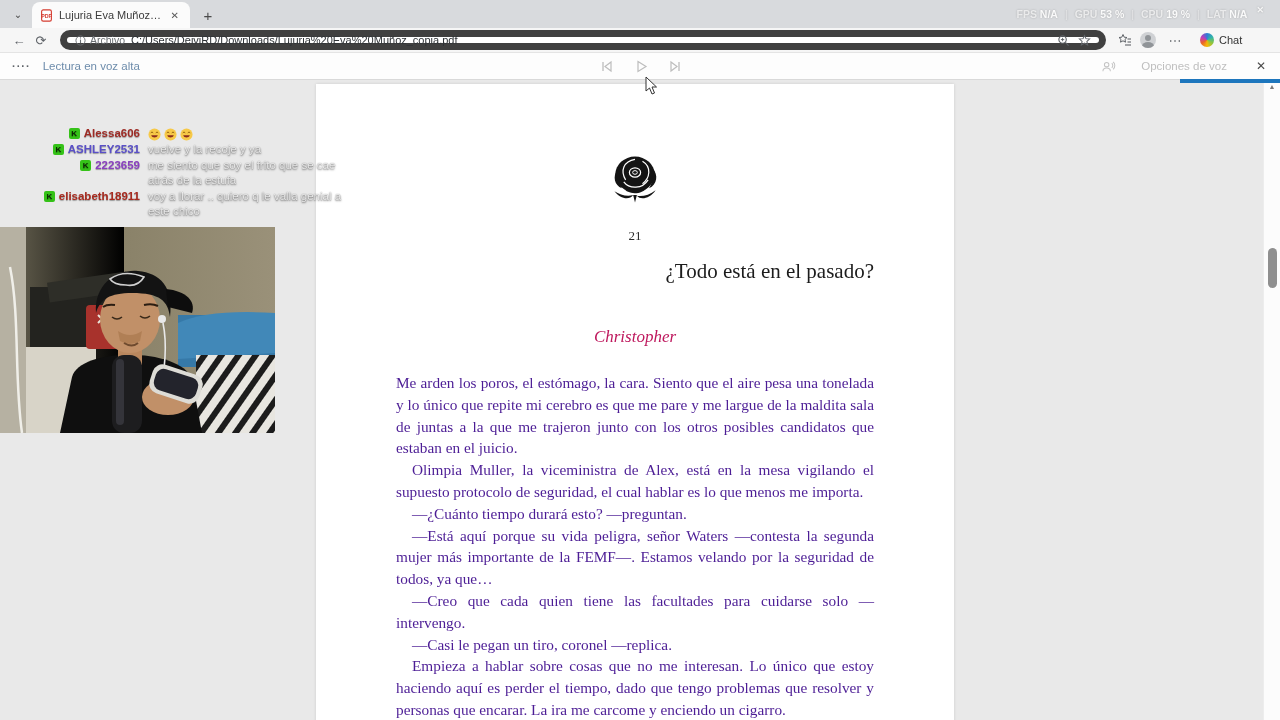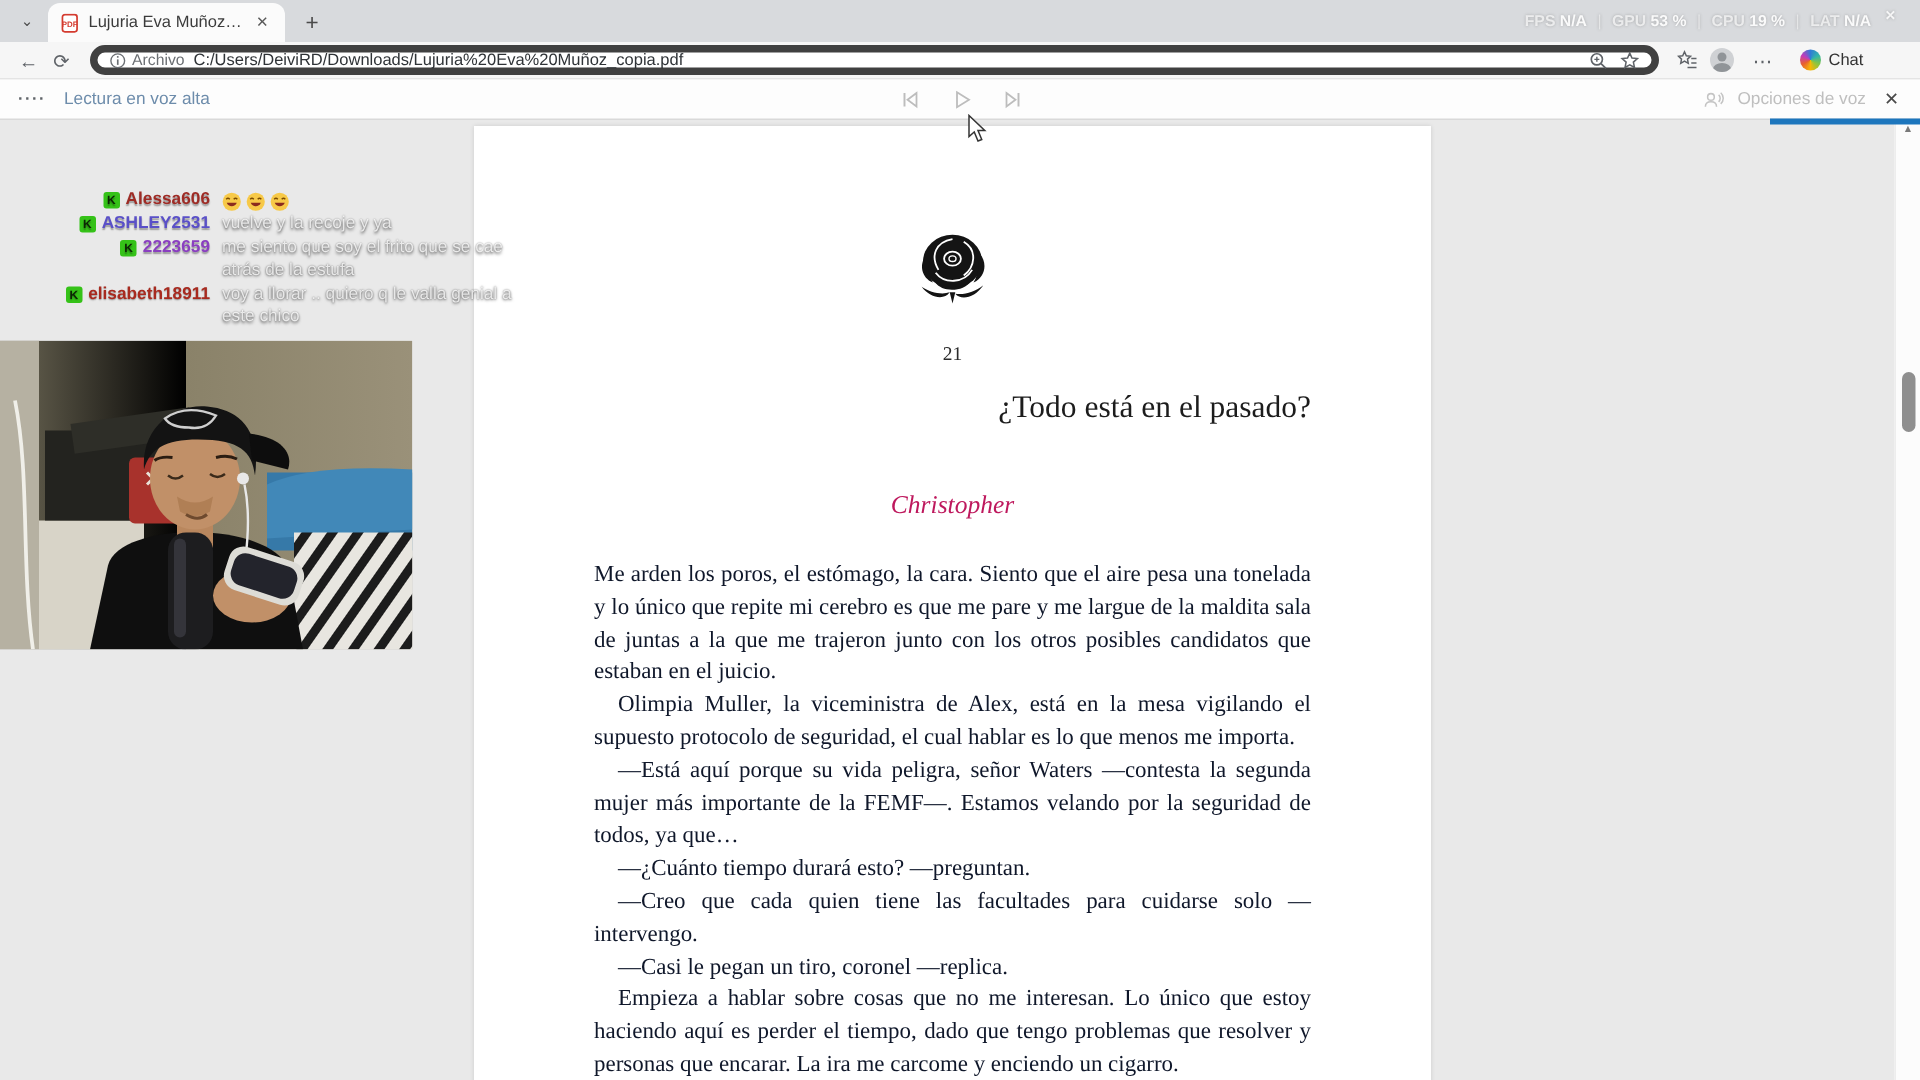--- a/index.html
+++ b/index.html
@@ -17,52 +17,52 @@
 
   
   .stats { position:absolute; top:8px; right:16px; display:flex; align-items:center; gap:7px; font-size:10.5px; font-weight:bold; color:rgba(255,255,255,0.92); text-shadow:0 0 2px rgba(90,90,90,0.4); z-index:60; }
   .stats .lbl { color:rgba(255,255,255,0.70); }
   .stats .sep { color:rgba(255,255,255,0.55); font-weight:normal; }
   .stats .overlay-close { color:rgba(255,255,255,0.85); font-size:9px; margin-left:2px; transform:translateY(-4px); }
 
   
   .toolbar { height:25px; background:#f6f6f6; display:flex; align-items:center; padding:0 8px; border-bottom:1px solid #e4e4e4; }
   .nav-ic { width:22px; height:20px; display:flex; align-items:center; justify-content:center; color:#5f6368; font-size:13px; }
-  .omnibox { flex:1; height:20px; margin:12px 8px; background:#ffffff; border:5px solid #404040; border-radius:10px; display:flex; align-items:center; padding:0 8px; gap:6px; max-width:1046px; }
+  .omnibox { flex:1; height:20px; margin:12px 8px; background:#ffffff; border:7px solid #404040; border-radius:10px; display:flex; align-items:center; padding:0 8px; gap:6px; max-width:1046px; }
   .omni-info { color:#6b6f73; font-size:10px; display:flex; align-items:center; gap:4px; }
   .omni-prefix { font-size:10.5px; color:#6b6f73; }
   .omni-url { flex:1; font-size:11px; color:#2f3337; white-space:nowrap; overflow:hidden; }
   .omni-right { display:flex; gap:8px; align-items:center; }
   .tool-right { display:flex; align-items:center; gap:8px; margin-left:4px; }
   .avatar { width:16px; height:16px; border-radius:50%; background:#cfd1d4; position:relative; overflow:hidden; }
   .avatar:before { content:""; position:absolute; top:3px; left:5px; width:6px; height:6px; border-radius:50%; background:#909498; }
   .avatar:after { content:""; position:absolute; top:10px; left:2px; width:12px; height:8px; border-radius:50%; background:#909498; }
   .copilot-btn { display:flex; align-items:center; gap:5px; font-size:11px; color:#333; padding:2px 6px; }
   .copilot-logo { width:14px; height:14px; border-radius:50%; background:conic-gradient(#2f7cd6,#31b5a9,#8bc53f,#f6b704,#e8612c,#c23bbb,#2f7cd6); }
 
   
   .readaloud { position:relative; height:27px; background:#fdfdfd; border-bottom:1px solid #d9d9d9; display:flex; align-items:center; padding:0 12px; }
   .ra-dots { color:#5f6368; font-size:11px; letter-spacing:1px; font-weight:bold; margin-right:12px; }
   .ra-title { font-size:11.5px; color:#6d8cab; }
   .ra-center { position:absolute; left:598px; display:flex; gap:16px; align-items:center; }
   .ra-btn { width:18px; height:16px; display:flex; align-items:center; justify-content:center; }
-  .ra-right { position:absolute; right:10px; display:flex; align-items:center; gap:8px; }
+  .ra-right { position:absolute; right:10px; display:flex; align-items:center; gap:25px; }
   .ra-voice-label { font-size:11.5px; color:#bfbfbf; }
   .ra-close { color:#4a4a4a; font-size:12px; padding:0 4px; }
   .ra-progress { position:absolute; bottom:-4px; right:0; width:100px; height:4px; background:#1d76bd; z-index:55; }
 
   
   .content { position:absolute; top:80px; left:0; right:0; bottom:0; background:#e9e9e9; }
   .page { position:absolute; left:316px; top:4px; width:638px; height:700px; background:#ffffff; box-shadow:0 0 3px rgba(0,0,0,0.12); }
   .page-inner { padding:66px 80px 0 80px; }
   .rose { display:block; margin:0 auto; }
   .chap-num { text-align:center; font-family:"Liberation Serif", serif; font-size:13px; color:#2b2b2b; margin-top:20px; }
   .chap-title { text-align:right; font-family:"Liberation Serif", serif; font-size:21px; color:#1c1c1c; margin-top:15px; font-weight:normal; }
   .pov { text-align:center; font-family:"Liberation Serif", serif; font-style:italic; font-size:17px; color:#be185d; margin-top:43px; }
-  .bodytext { margin-top:25px; font-family:"Liberation Serif", serif; font-size:15.3px; line-height:21.8px; color:#0f172a; text-align:justify; }
+  .bodytext { margin-top:25px; font-family:"Liberation Serif", serif; font-size:15.3px; line-height:21.8px; color:#4c1d95; text-align:justify; }
   .bodytext p { text-indent:16px; }
   .bodytext p.noindent { text-indent:0; }
 
   
   .scrollbar { position:absolute; top:0; right:0; bottom:0; width:17px; background:#fcfcfc; border-left:1px solid #ededed; }
   .sb-arrow { position:absolute; top:3px; left:0; right:0; text-align:center; font-size:7px; color:#7a7a7a; }
   .sb-thumb { position:absolute; top:168px; left:4px; width:9px; height:40px; background:#8f8f8f; border-radius:5px; }
 
   
   .chat { position:absolute; left:40px; top:126px; width:312px; z-index:40; font-size:11.5px; line-height:15px; }
@@ -202,22 +202,22 @@
           <path d="M32 10 C20 12 16 22 22 32" fill="none" stroke="#fff" stroke-width="1.3"></path>
           <path d="M40 12 C50 18 48 30 40 36" fill="none" stroke="#fff" stroke-width="1.3"></path>
           <path d="M20 34 C26 42 40 42 46 32" fill="none" stroke="#fff" stroke-width="1.3"></path>
         </svg>
         <div class="chap-num">21</div>
         <h1 class="chap-title">¿Todo está en el pasado?</h1>
         <div class="pov">Christopher</div>
         <div class="bodytext">
           <p class="noindent">Me arden los poros, el estómago, la cara. Siento que el aire pesa una tonelada y lo único que repite mi cerebro es que me pare y me largue de la maldita sala de juntas a la que me trajeron junto con los otros posibles candidatos que estaban en el juicio.</p>
           <p>Olimpia Muller, la viceministra de Alex, está en la mesa vigilando el supuesto protocolo de seguridad, el cual hablar es lo que menos me importa.</p>
+          <p>—¿Cuánto tiempo durará esto? —preguntan.</p>
           <p>—Está aquí porque su vida peligra, señor Waters —contesta la segunda mujer más importante de la FEMF—. Estamos velando por la seguridad de todos, ya que…</p>
-          <p>—¿Cuánto tiempo durará esto? —preguntan.</p>
           <p>—Creo que cada quien tiene las facultades para cuidarse solo —intervengo.</p>
           <p>—Casi le pegan un tiro, coronel —replica.</p>
           <p>Empieza a hablar sobre cosas que no me interesan. Lo único que estoy haciendo aquí es perder el tiempo, dado que tengo problemas que resolver y personas que encarar. La ira me carcome y enciendo un cigarro.</p>
         </div>
       </div>
     </div>
     <div class="scrollbar">
       <div class="sb-arrow">▲</div>
       <div class="sb-thumb"></div>
     </div>

